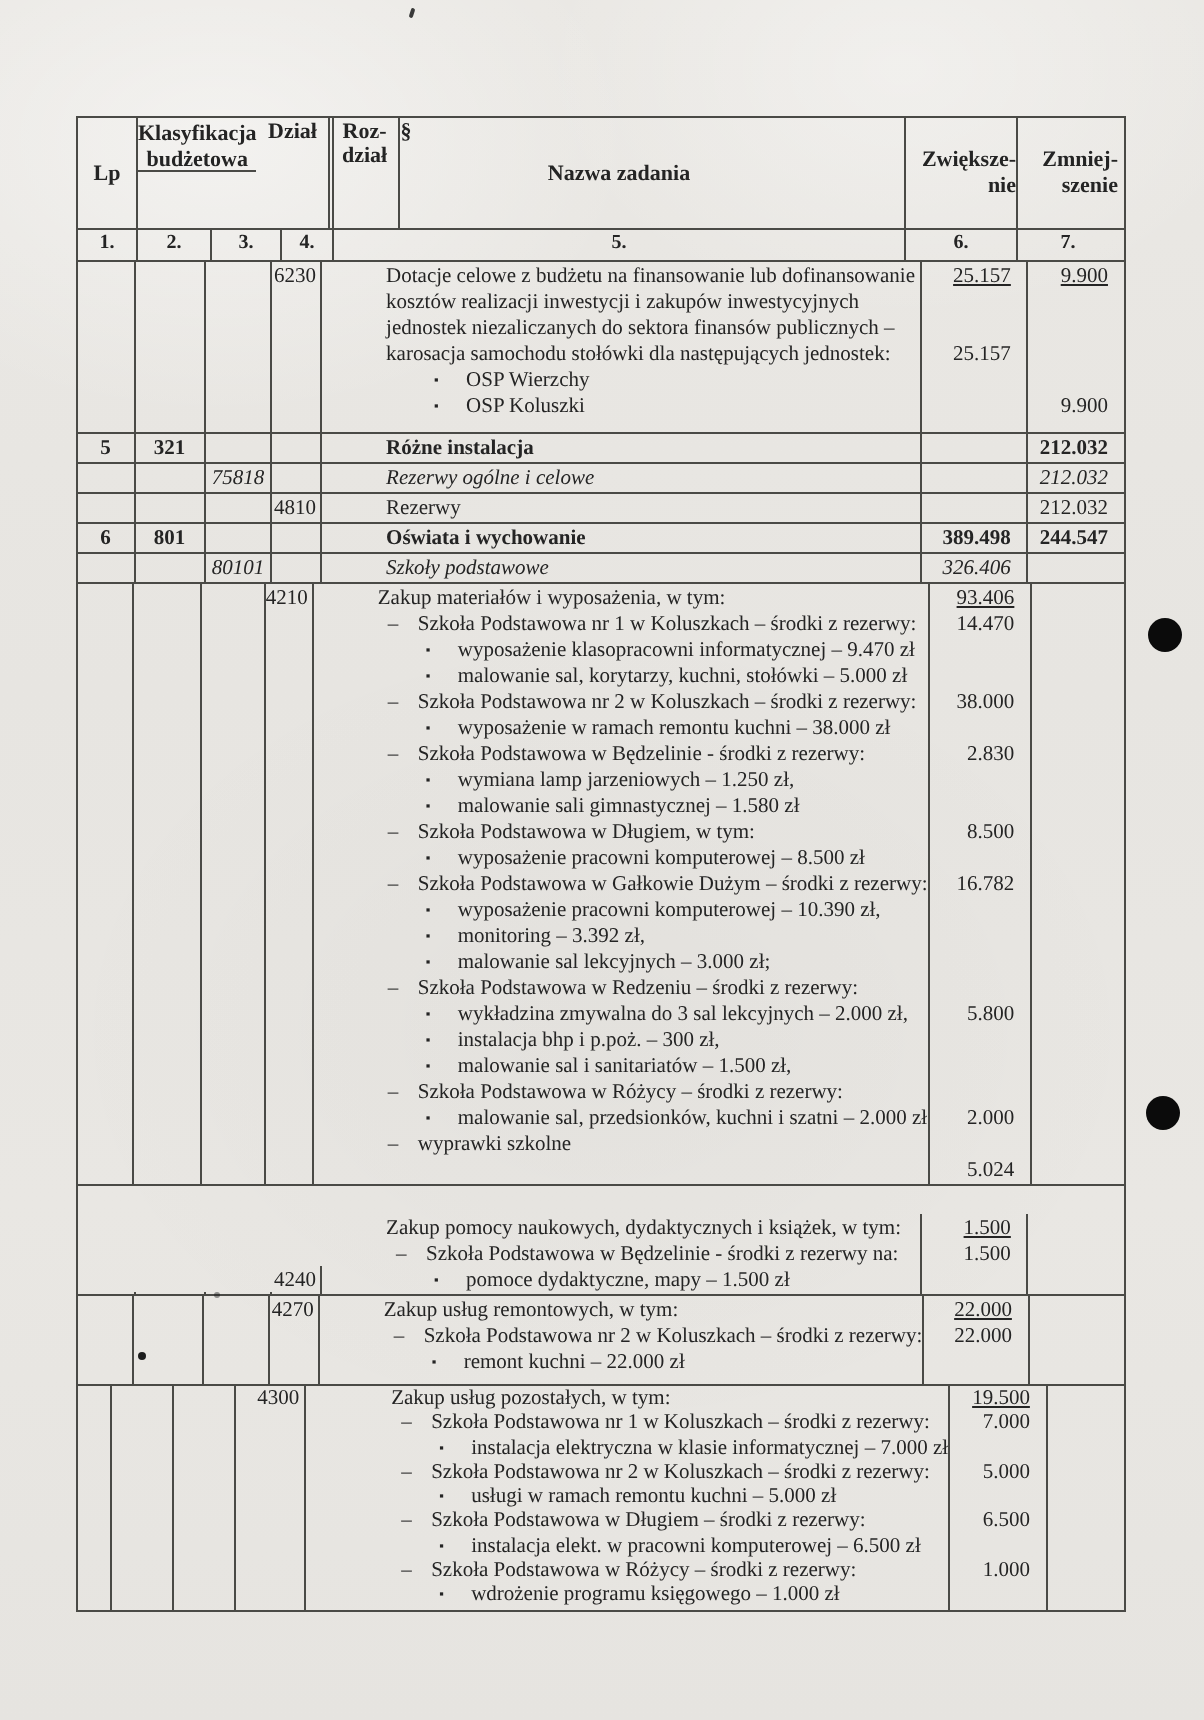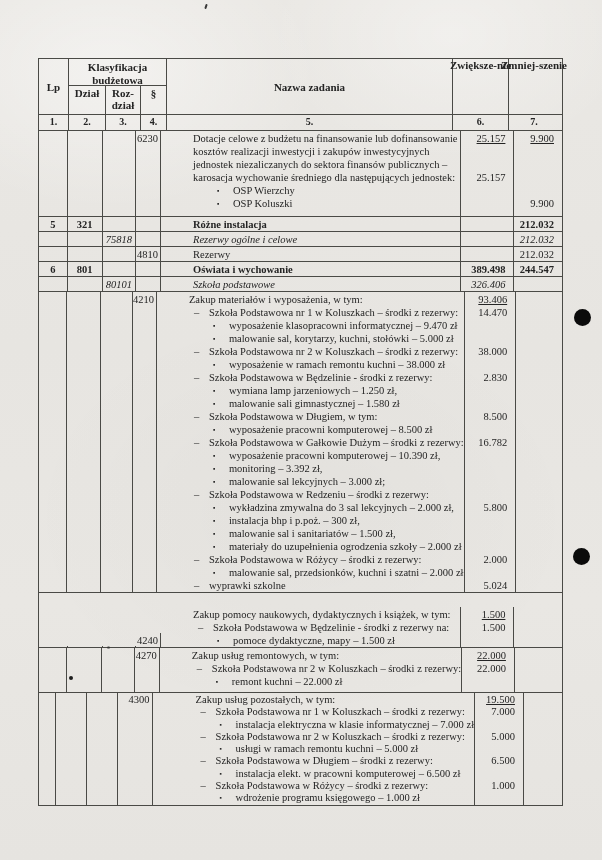--- a/index.html
+++ b/index.html
@@ -35,29 +35,29 @@
     border:1.5px solid var(--line);
     background:transparent;
     font-size:10.5px;
   }
   .cell{box-sizing:border-box;border-right:1px solid var(--line);}
   .last{border-right:none !important;}
 
   
   .hdr-main{display:flex;height:55px;border-bottom:1px solid var(--line);font-weight:700;font-size:11px;}
   .h-lp{width:30px;display:flex;align-items:center;justify-content:center;}
-  .klas-wrap{width:98px;display:flex;flex-direction:column;}
+  .klas-wrap{width:98px;display:flex;flex-direction:row;}
   .klas-title{height:27px;border-bottom:1px solid var(--line);text-align:center;line-height:12.5px;padding-top:2px;box-sizing:border-box;}
   .klas-sub{flex:1;display:flex;}
   .sc{box-sizing:border-box;border-right:1px solid var(--line);text-align:center;line-height:11.5px;padding-top:2px;}
   .sc-dzial{width:37px;}
   .sc-rozdzial{width:35px;}
   .sc-par{flex:1;border-right:none;display:flex;align-items:flex-start;justify-content:center;padding-top:2px;}
   .h-nazwa{width:286px;display:flex;align-items:center;justify-content:center;}
-  .h-val{width:56px;display:flex;flex-direction:row;align-items:flex-start;justify-content:center;line-height:12.5px;}
+  .h-val{width:56px;display:flex;flex-direction:column;align-items:flex-end;justify-content:center;line-height:12.5px;}
   .h-zm{width:50px;}
 
   .hdr-nums{display:flex;height:15px;border-bottom:1px solid var(--line);font-weight:700;font-size:10px;}
   .hdr-nums .cell{text-align:center;line-height:14px;}
   .n0{width:30px}.n1{width:37px}.n2{width:35px}.n3{width:26px}.n4{width:286px}.n5{width:56px}.n6{width:50px;border-right:none;}
 
   
   .trow{display:flex;border-bottom:1px solid var(--line);--lh:13px;}
   .trow:last-child{border-bottom:none;}
   .trow.bold{font-weight:700;}
@@ -141,21 +141,21 @@
             <div class="ln lvl0">
               <span class="tx">Dotacje celowe z budżetu na finansowanie lub dofinansowanie</span>
             </div>
             <div class="ln lvl0">
               <span class="tx">kosztów realizacji inwestycji i zakupów inwestycyjnych</span>
             </div>
             <div class="ln lvl0">
               <span class="tx">jednostek niezaliczanych do sektora finansów publicznych –</span>
             </div>
             <div class="ln lvl0">
-              <span class="tx">karosacja wychowanie średniego dla następujących jednostek:</span>
+              <span class="tx">karosacja samochodu stołówki dla następujących jednostek:</span>
             </div>
             <div class="ln lvl2">
               <span class="mk">▪</span>
               <span class="tx">OSP Wierzchy</span>
             </div>
             <div class="ln lvl2">
               <span class="mk">▪</span>
               <span class="tx">OSP Koluszki</span>
             </div>
           </div>
@@ -244,21 +244,21 @@
             <div class="v">244.547</div>
           </div>
         </div>
         <div class="trow italic" style="min-height: 13px;">
           <div class="cell c-lp"></div>
           <div class="cell c-dz"></div>
           <div class="cell c-rz">80101</div>
           <div class="cell c-pr"></div>
           <div class="cell c-nz">
             <div class="ln lvl0">
-              <span class="tx">Szkoła podstawowe</span>
+              <span class="tx">Szkoły podstawowe</span>
             </div>
           </div>
           <div class="cell c-zw">
             <div class="v">326.406</div>
           </div>
           <div class="cell c-zm last">
             <div class="v"></div>
           </div>
         </div>
         <div class="trow " style="min-height: 299px;">
@@ -334,24 +334,20 @@
               <span class="mk">▪</span>
               <span class="tx">wykładzina zmywalna do 3 sal lekcyjnych – 2.000 zł,</span>
             </div>
             <div class="ln lvl2">
               <span class="mk">▪</span>
               <span class="tx">instalacja bhp i p.poż. – 300 zł,</span>
             </div>
             <div class="ln lvl2">
               <span class="mk">▪</span>
               <span class="tx">malowanie sal i sanitariatów – 1.500 zł,</span>
-            </div>
-            <div class="ln lvl2">
-              <span class="mk">▪</span>
-              <span class="tx">materiały do uzupełnienia ogrodzenia szkoły – 2.000 zł</span>
             </div>
             <div class="ln lvl1">
               <span class="mk">–</span>
               <span class="tx">Szkoła Podstawowa w Różycy – środki z rezerwy:</span>
             </div>
             <div class="ln lvl2">
               <span class="mk">▪</span>
               <span class="tx">malowanie sal, przedsionków, kuchni i szatni – 2.000 zł</span>
             </div>
             <div class="ln lvl1">

